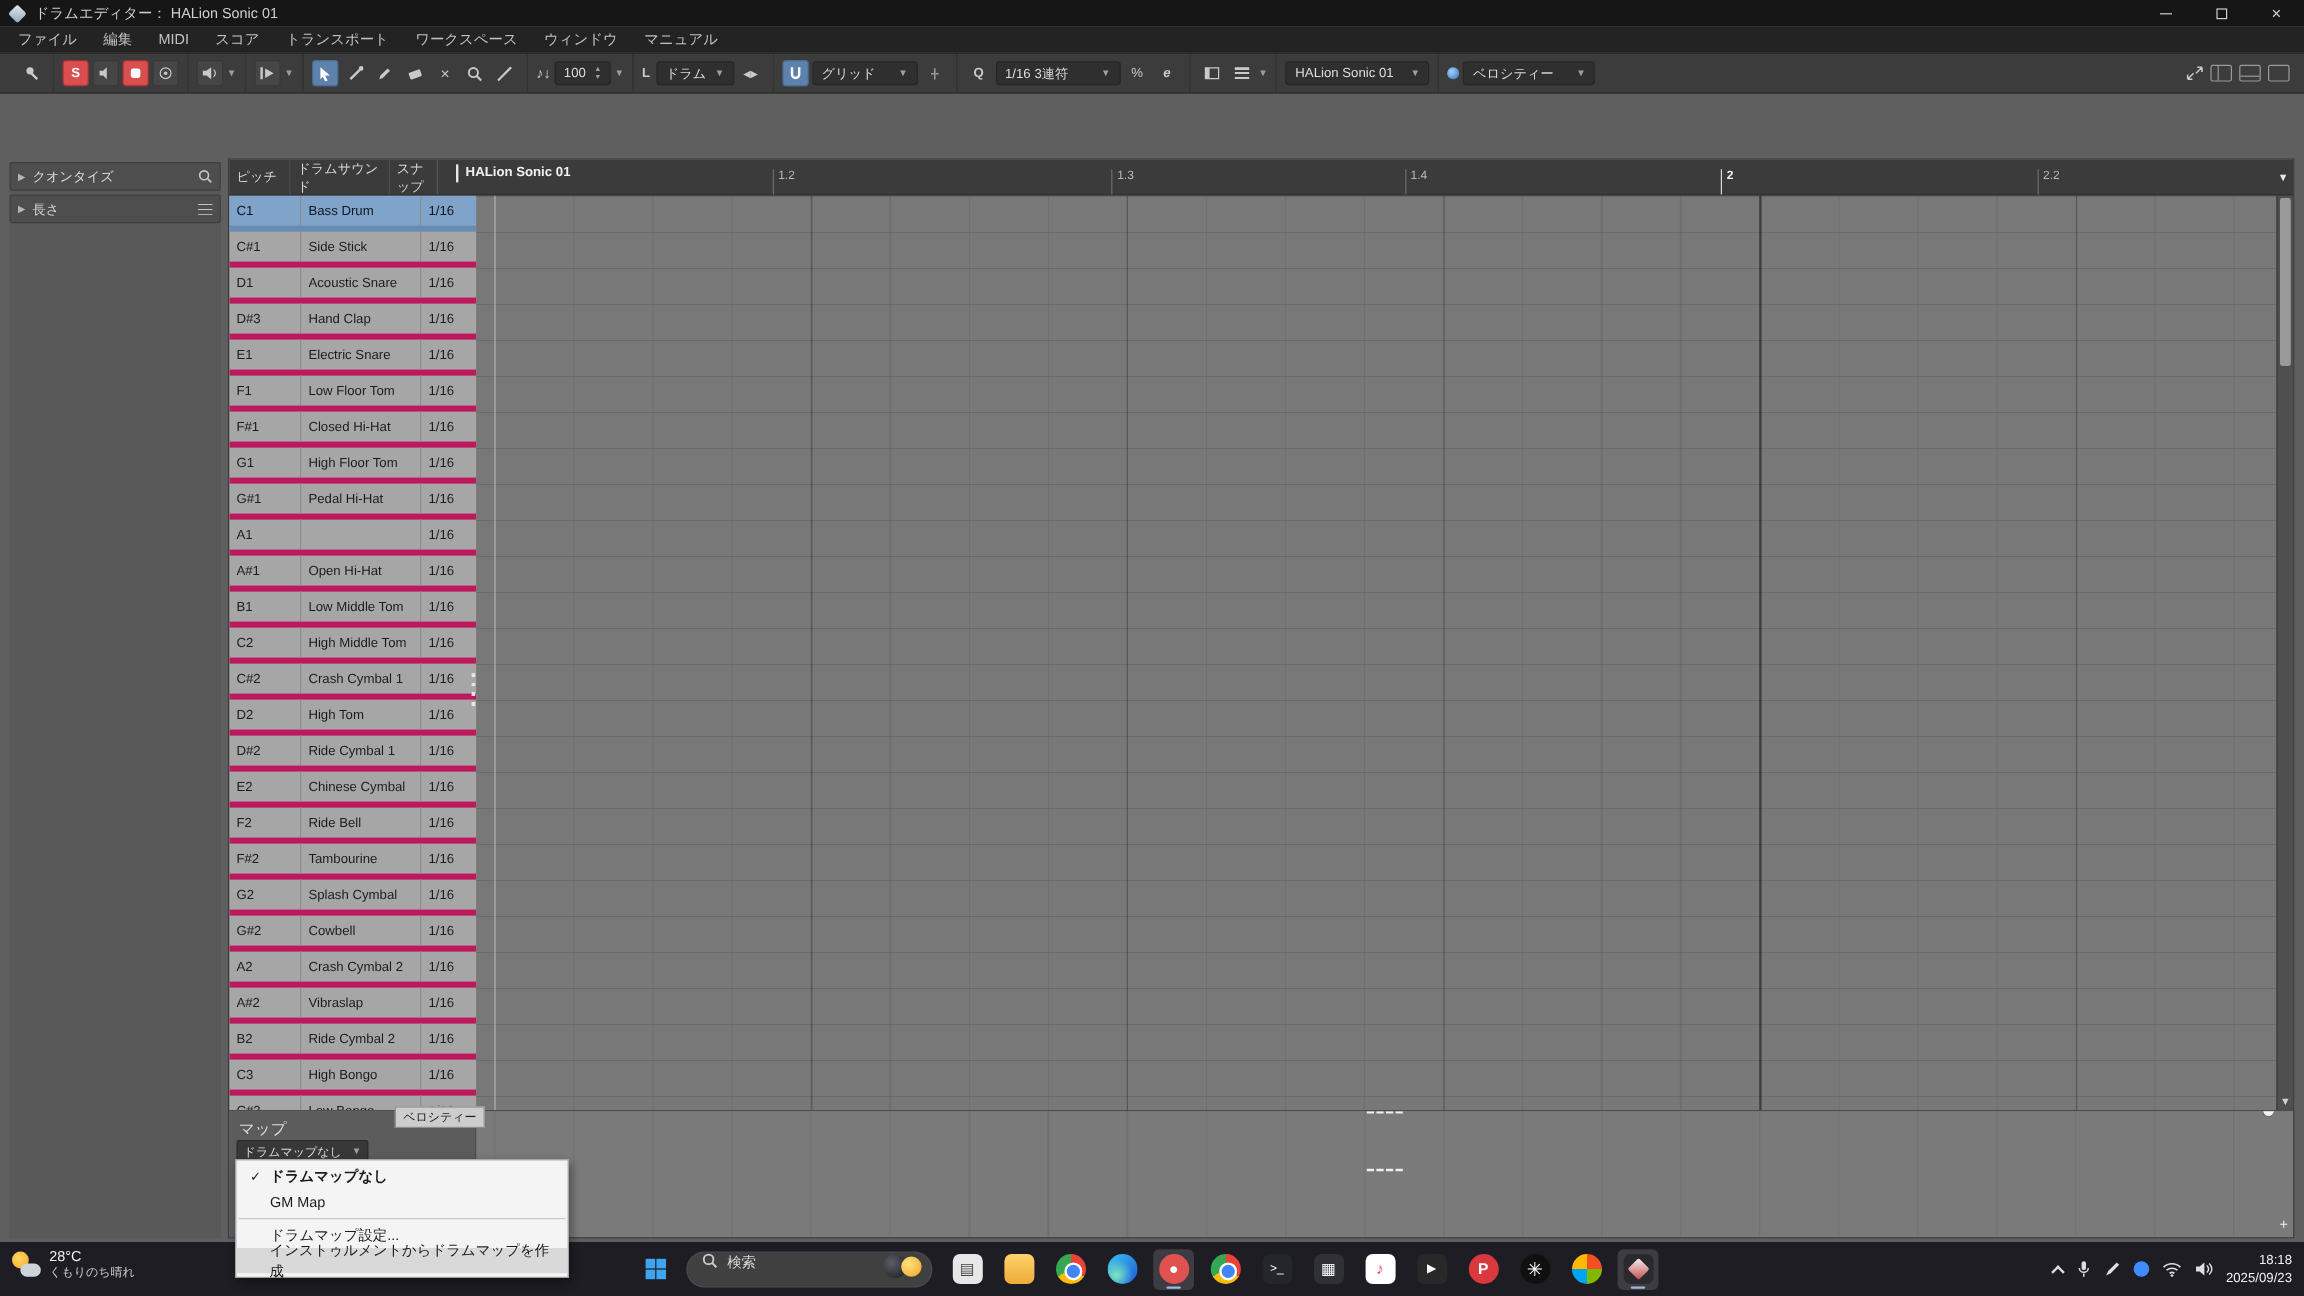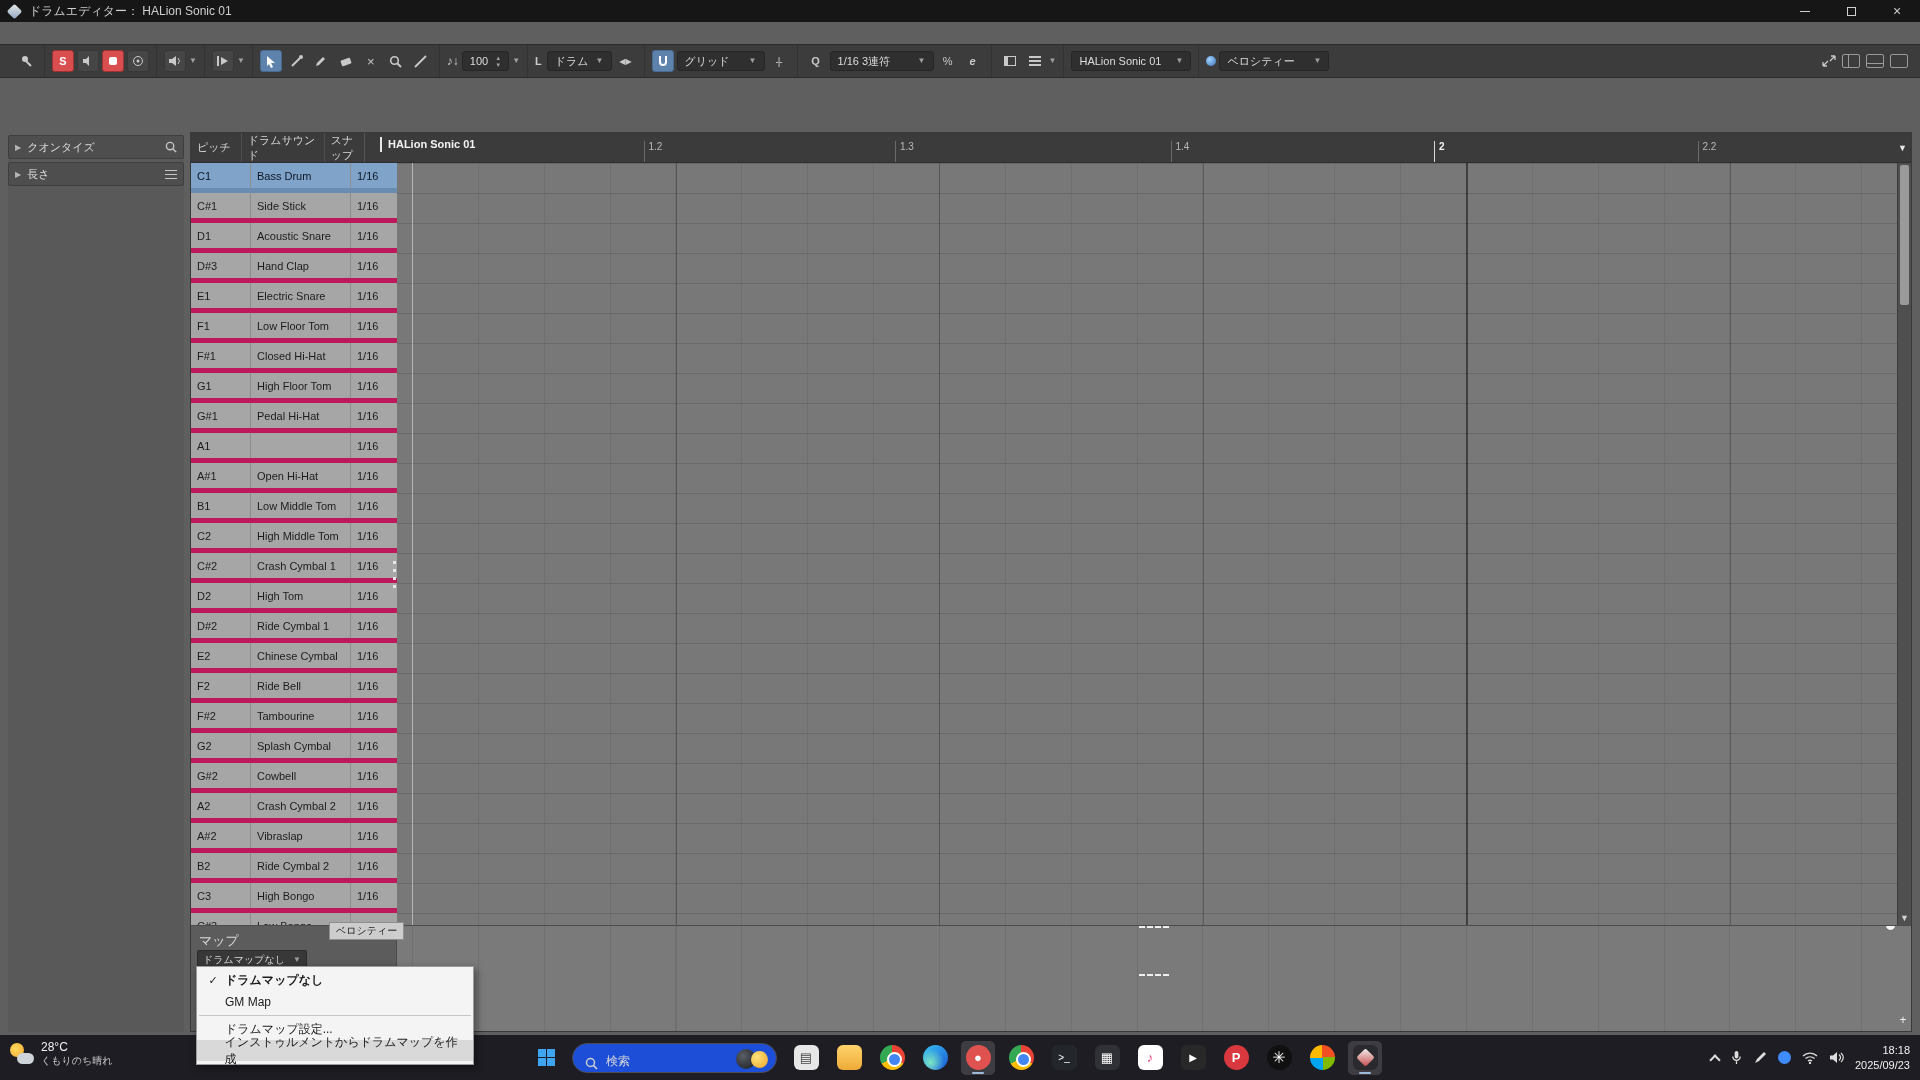--- a/index.html
+++ b/index.html
@@ -133,22 +133,22 @@
   .weather-ic:after{content:"";position:absolute;right:0;bottom:3px;width:17px;height:11px;border-radius:7px;
     background:#cfd4da}
   .weather-text{display:flex;flex-direction:column;line-height:1.25}
   .weather-temp{font-size:12px;color:#f2f2f2}
   .weather-desc{font-size:10px;color:#c9c9c9}
 
   .tb-center{position:absolute;left:528px;top:0;height:45px;display:flex;align-items:center;gap:8px}
   .start-btn{width:36px;height:36px;display:flex;align-items:center;justify-content:center;border-radius:4px}
   .win-logo{display:grid;grid-template-columns:8px 8px;grid-template-rows:8px 8px;gap:1px}
   .win-logo span{background:var(--winblue)}
-  .search-pill{width:205px;height:30px;border-radius:15px;background:#1d4ed8;border:1px solid #4b4b54;
-    display:flex;align-items:flex-end;padding:0 6px 2px 12px;gap:8px;font-size:12px;color:#d8d8d8}
+  .search-pill{width:205px;height:30px;border-radius:15px;background:#404040;border:1px solid #4b4b54;
+    display:flex;align-items:flex-start;padding:0 6px 2px 12px;gap:8px;font-size:12px;color:#d8d8d8}
   .orbs{margin-left:auto;position:relative;width:34px;height:22px}
   .orb1{position:absolute;left:0;top:1px;width:20px;height:20px;border-radius:50%;
     background:radial-gradient(circle at 35% 35%,#5a5f66,#16181c)}
   .orb2{position:absolute;left:15px;top:3px;width:17px;height:17px;border-radius:50%;
     background:radial-gradient(circle at 35% 35%,#ffe27a,#eda428)}
   .apps{display:flex;align-items:center;gap:9px;margin-left:4px}
   .app{width:34px;height:34px;border-radius:5px;display:flex;align-items:center;justify-content:center;position:relative}
   .app.active{background:rgba(255,255,255,0.14)}
   .app.active:after{content:"";position:absolute;bottom:1px;left:11px;right:11px;height:2px;border-radius:1px;background:#9fb9d8}
   .ic{width:25px;height:25px;border-radius:6px;display:flex;align-items:center;justify-content:center;
@@ -191,20 +191,30 @@
         </div>
       <div class="win-btn">
           <div class="glyph-max"></div>
         </div>
       <div class="win-btn">
           <span class="glyph-close">×</span>
         </div>
     </div>
   </div>
 
+  <div class="menubar" id="menubar">
+      <div class="menu-item">ファイル</div>
+      <div class="menu-item">編集</div>
+      <div class="menu-item">MIDI</div>
+      <div class="menu-item">スコア</div>
+      <div class="menu-item">トランスポート</div>
+      <div class="menu-item">ワークスペース</div>
+      <div class="menu-item">ウィンドウ</div>
+      <div class="menu-item">マニュアル</div>
+    </div>
 
   <div class="toolbar">
     <div class="tgroup">
       <div class="tbtn plain">
         <svg width="12" height="12" viewBox="0 0 12 12">
             <circle cx="5" cy="4" r="3" fill="#c9c9c9"></circle>
             <line x1="6" y1="6" x2="11" y2="11" stroke="#c9c9c9" stroke-width="2"></line>
           </svg>
       </div>
     </div>
@@ -389,21 +399,21 @@
     <div class="editor-header">
       <div class="col-headers">
         <div class="colh pitch">ピッチ</div>
         <div class="colh sound">ドラムサウンド</div>
         <div class="colh snap">スナップ</div>
       </div>
       <div class="ruler" id="ruler">
         <div class="part-chip">HALion Sonic 01</div>
         <span class="ruler-caret">▼</span>
       <div class="ruler-mark" style="left: 278.5px;">1.2</div>
-          <div class="ruler-mark" style="left: 530px;">1.3</div>
+          <div class="ruler-mark" style="left: 561px;">1.3</div>
           <div class="ruler-mark" style="left: 805.5px;">1.4</div>
           <div class="ruler-mark strong" style="left: 1069px;">2</div>
           <div class="ruler-mark" style="left: 1332.5px;">2.2</div>
         </div>
     </div>
 
     <div class="editor-body">
       <div class="drum-list" id="drum-rows">
           <div class="drum-row selected">
             <div class="cell pitch">C1</div>

